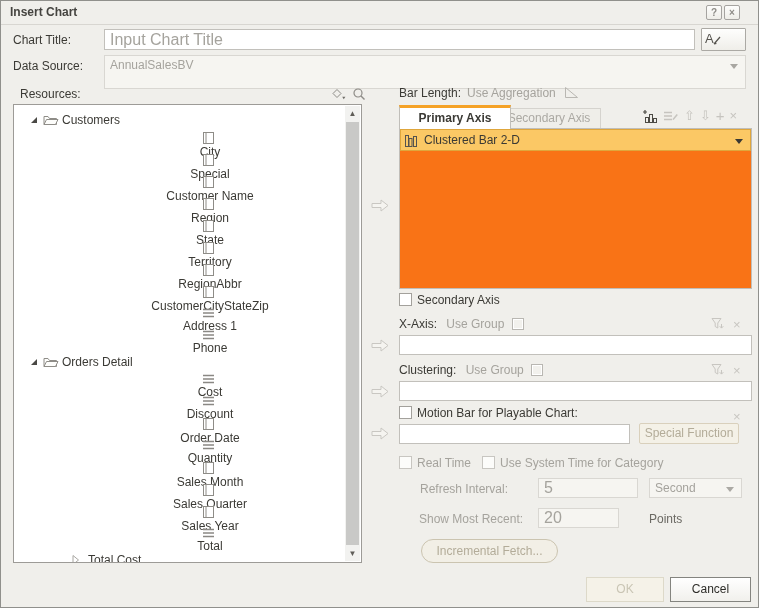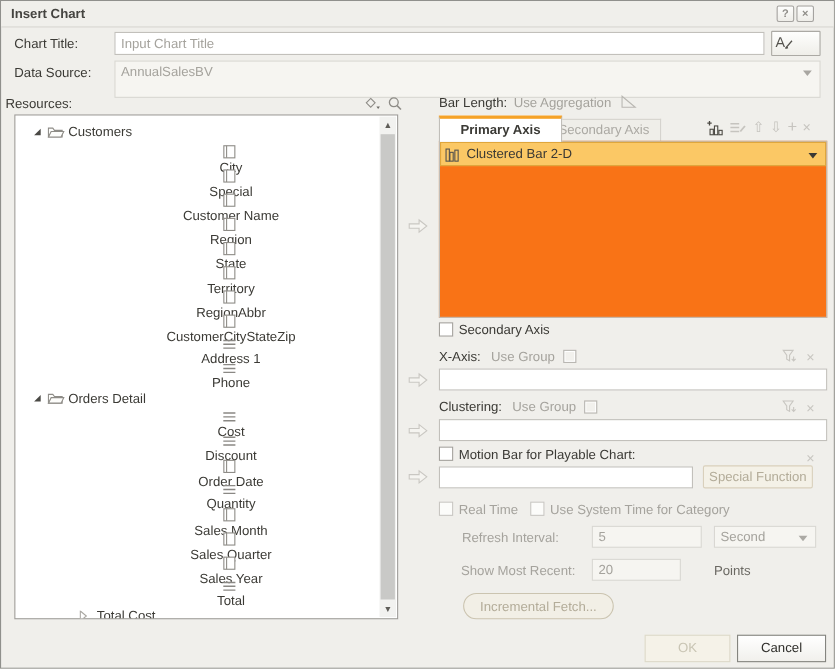--- a/index.html
+++ b/index.html
@@ -12,21 +12,21 @@
   .titlebar .t { position:absolute; left:9px; top:4px; font-weight:bold; color:#454440; }
   .sysbtn { position:absolute; top:4px; width:16px; height:15px; border:1px solid #a5a3a0; border-radius:2px;
             background:linear-gradient(#fdfdfc,#eeede8); color:#8e8c87; font-size:10px; font-weight:bold;
             text-align:center; line-height:13px; cursor:default; }
   .help { left:705px; } .close { left:723px; }
 
   
   .lbl { position:absolute; color:#3b3a35; white-space:nowrap; }
   .gray { color:#a5a39d; }
   .inp { position:absolute; border:1px solid #c2c0bb; background:#fff; font-family:"Liberation Sans",sans-serif;
-         font-size:12px; color:#3b3a35; padding:0 5px; height:21px; }
+         font-size:16px; color:#3b3a35; padding:0 5px; height:21px; }
   .inp::placeholder { color:#a5a39d; opacity:1; }
   .inp:disabled, .inp.dis { background:#f6f5f1; border-color:#d9d7d2; color:#a5a39d; }
   .combo { position:absolute; border:1px solid #d9d7d2; background:#f6f5f1; color:#a5a39d;
            padding:0 5px; height:34px; line-height:19px; }
   .car { width:0; height:0; border-left:4px solid transparent; border-right:4px solid transparent;
          border-top:5px solid #a8a6a1; position:absolute; right:7px; top:8px; }
 
   .fontbtn { position:absolute; left:700px; top:27px; width:45px; height:23px; border:1px solid #aba9a4;
              border-radius:1px; background:linear-gradient(#fefefd,#efeee9); text-align:center; }
 
@@ -94,21 +94,21 @@
       <path d="M12 15 L18 8 M12 15 l2.4 -0.7" stroke="#55534e" stroke-width="1.2" fill="none"></path>
     </svg>
   </span>
 
   <span class="lbl" style="left:12px; top:58px;">Data Source:</span>
   <div class="combo" style="left:103px; top:54px; width:642px;">
     <span>AnnualSalesBV</span>
     <span class="car"></span>
   </div>
 
-  <span class="lbl" style="left:4px; top:86px;">Resources:</span>
+  <span class="lbl" style="left:19px; top:86px;">Resources:</span>
   <span style="position:absolute; left:330px; top:87px;">
     <svg width="17" height="14" viewBox="0 0 17 14">
       <path d="M6 1.5 L10 5.5 L6 9.5 L2 5.5 Z" fill="none" stroke="#8e8c87"></path>
       <path d="M11 10 l4 0 l-2 3 Z" fill="#6f6d68" transform="scale(0.8) translate(3,1)"></path>
     </svg>
   </span>
   <span style="position:absolute; left:351px; top:86px;">
     <svg width="14" height="15" viewBox="0 0 14 15">
       <circle cx="6" cy="6" r="4" fill="none" stroke="#8e8c87" stroke-width="1.2"></circle>
       <line x1="9" y1="9" x2="12.5" y2="12.5" stroke="#8e8c87" stroke-width="1.4"></line>

